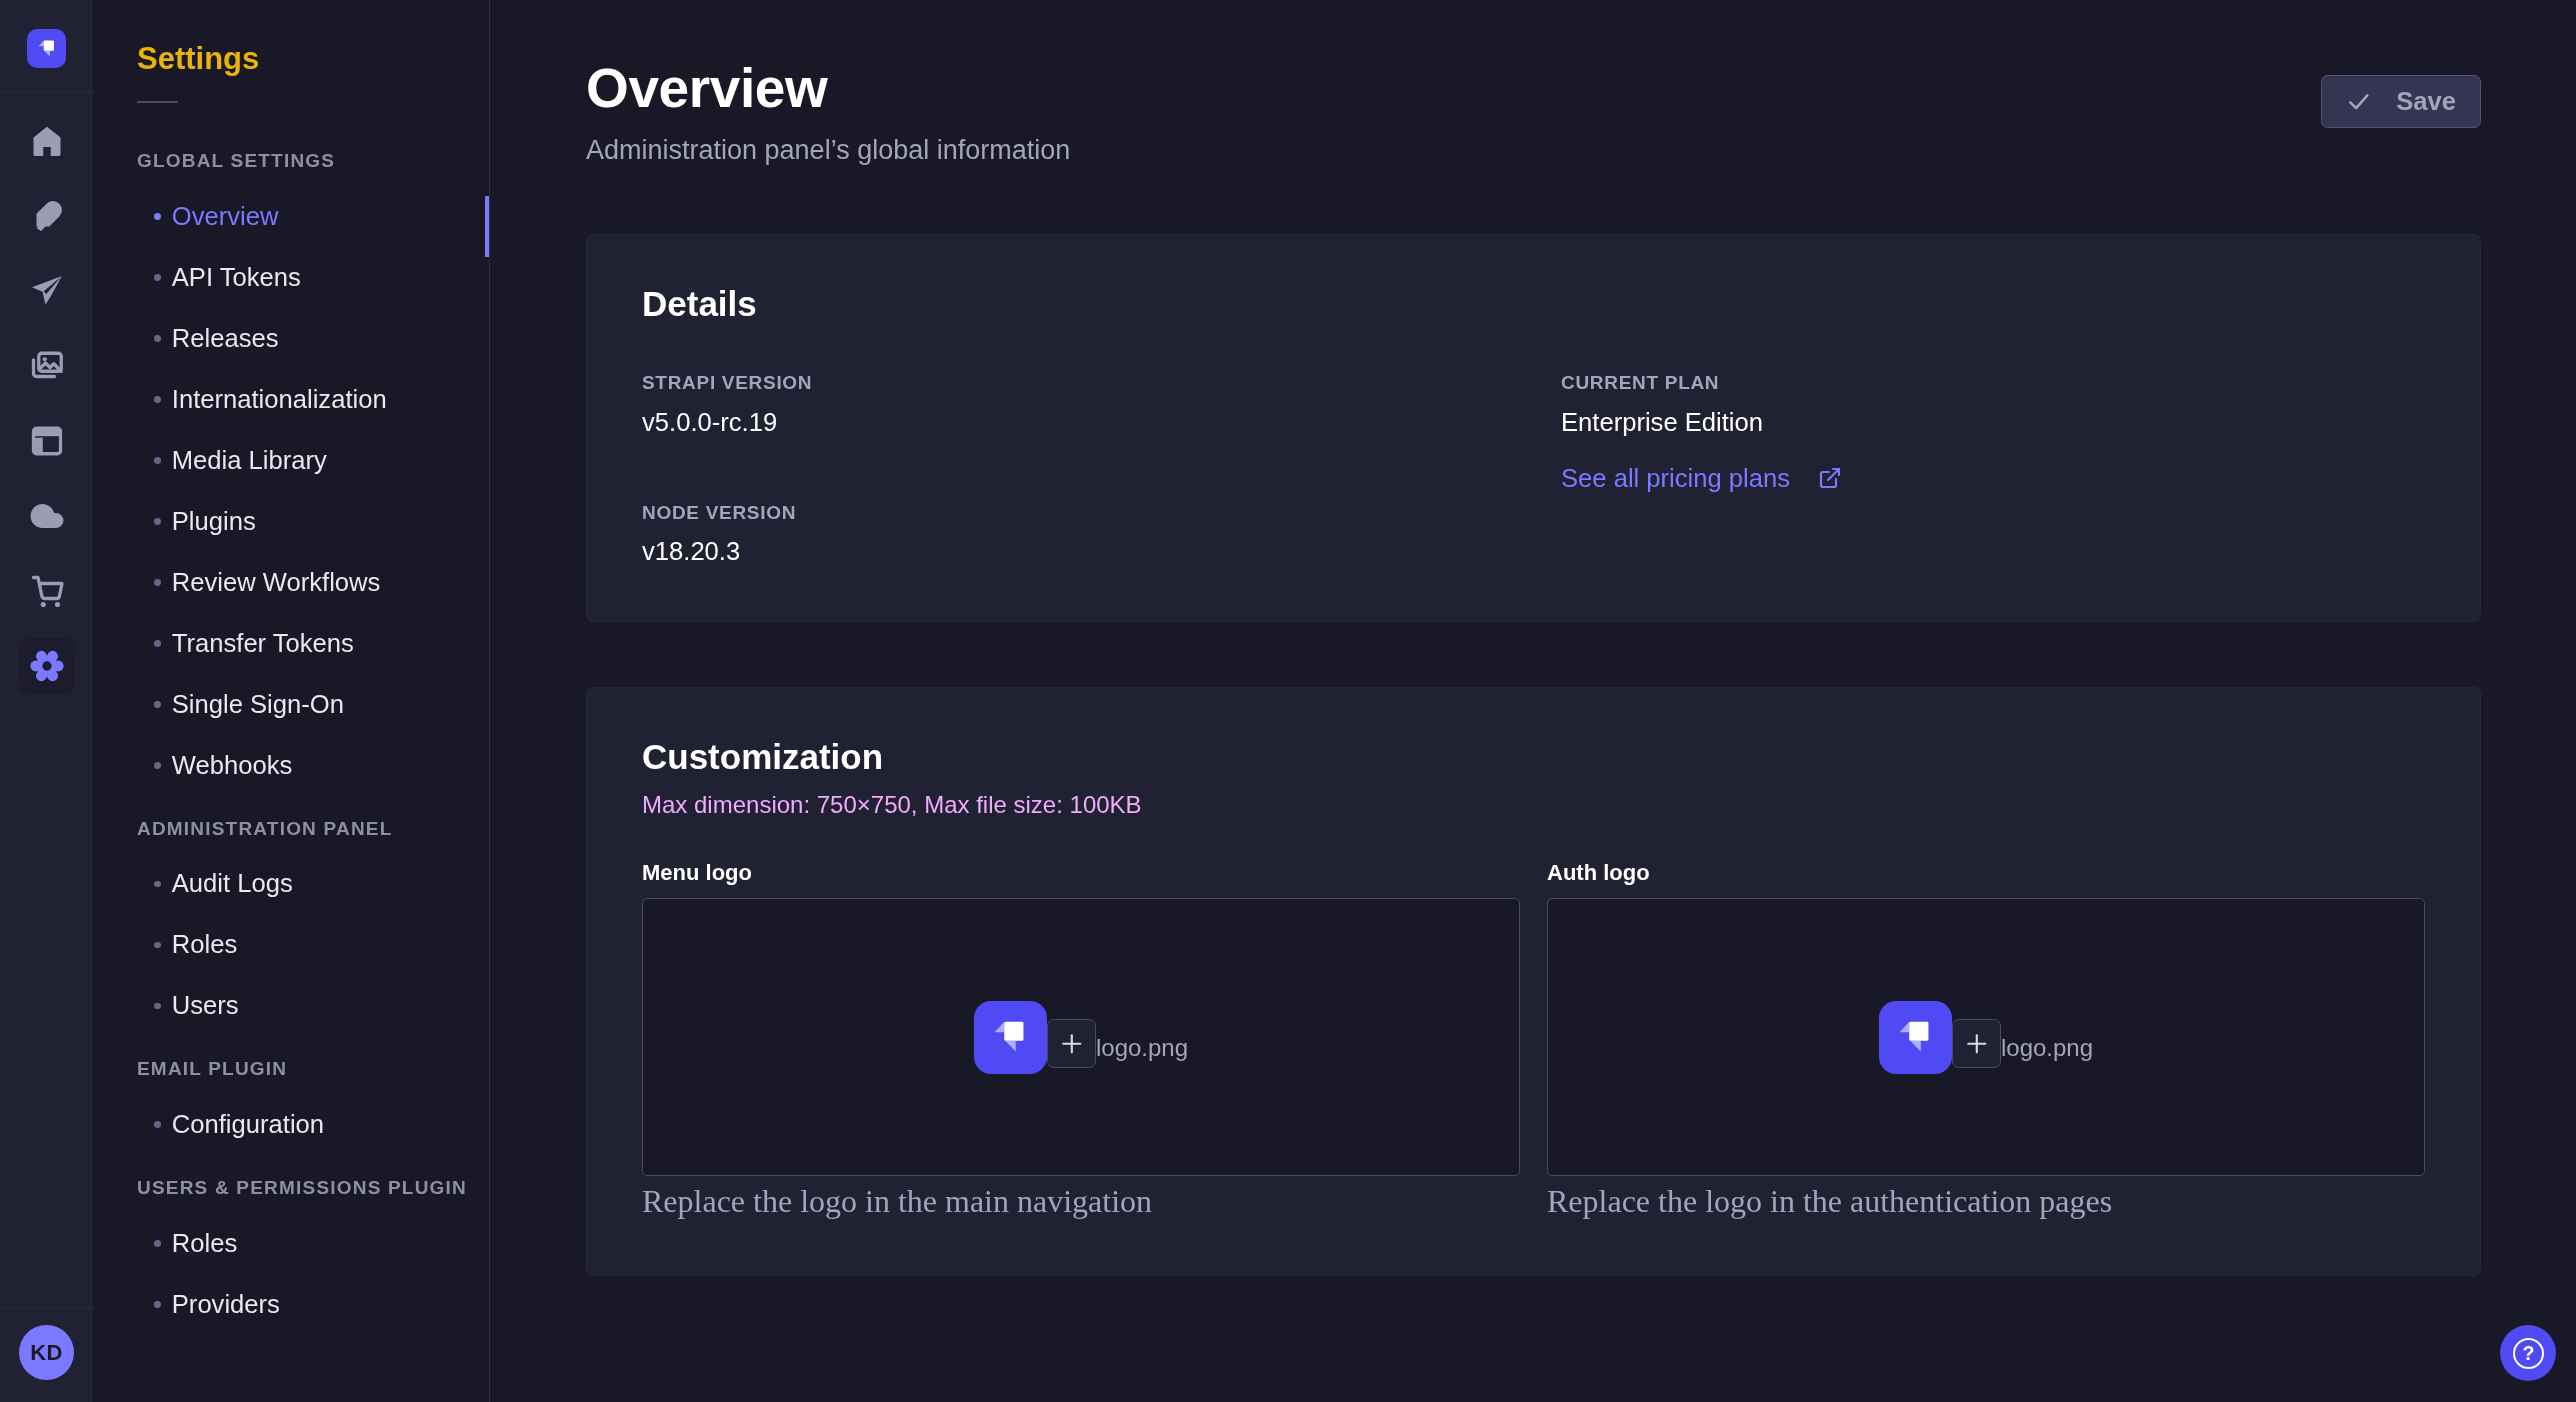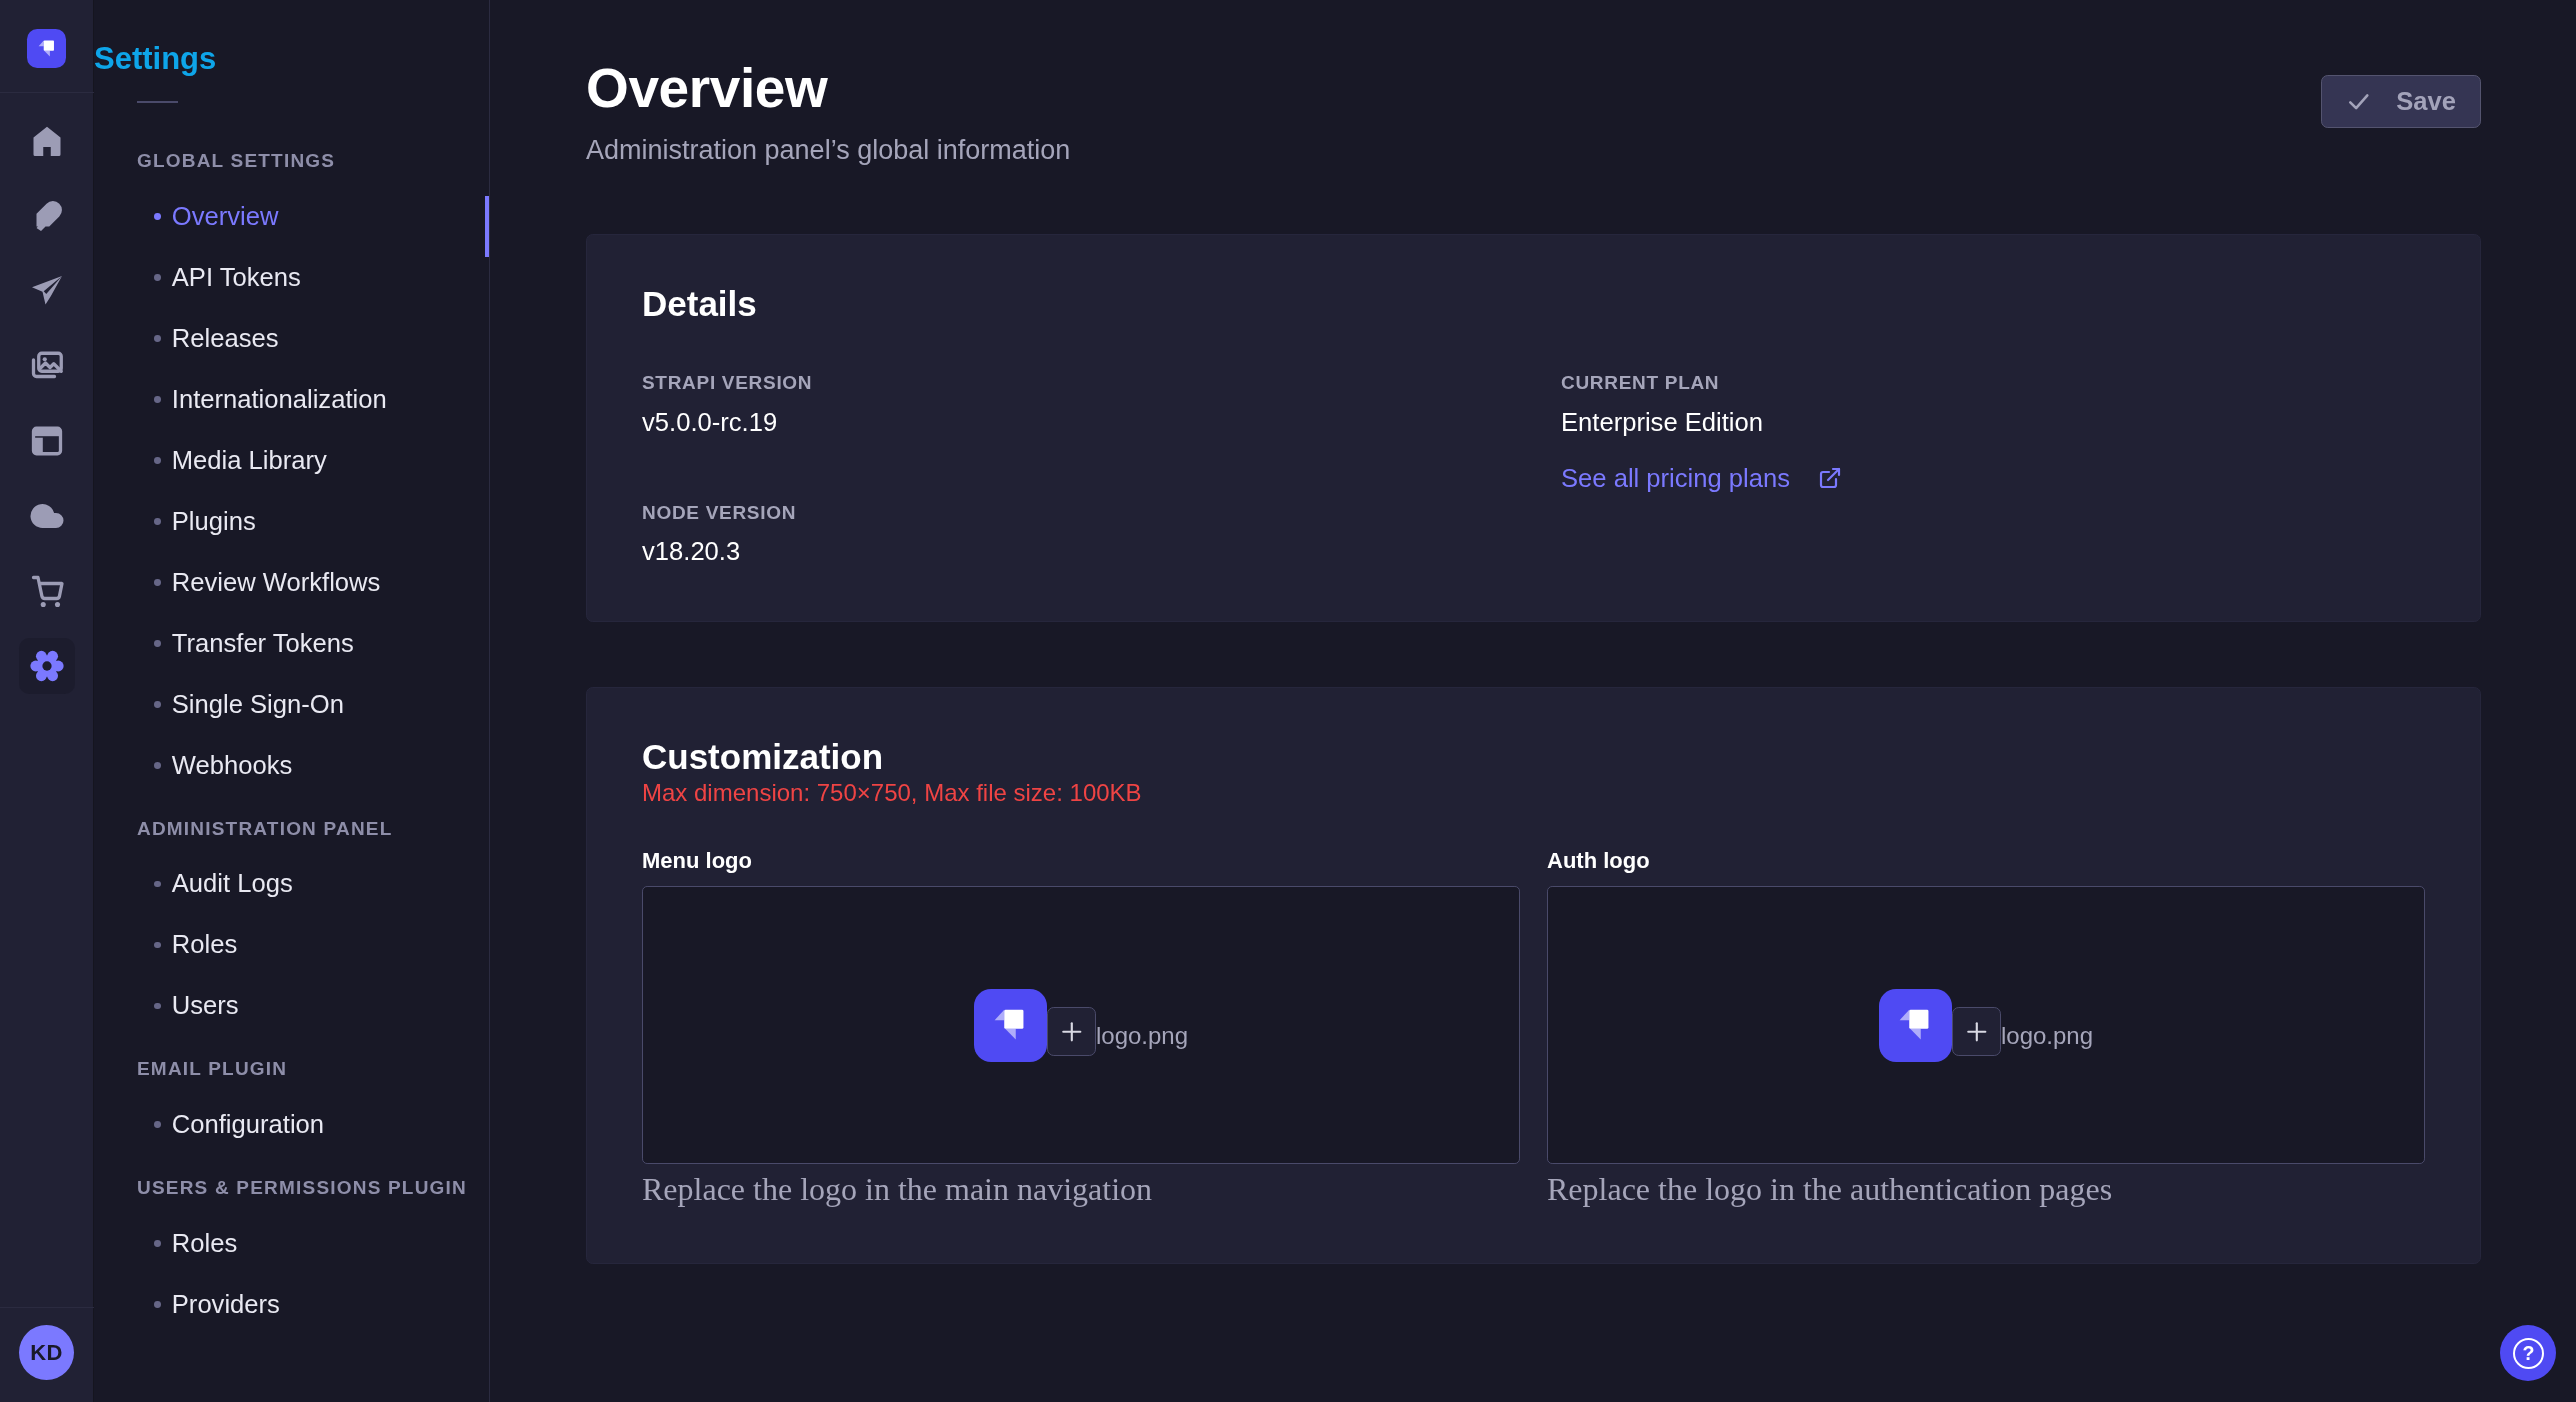--- a/index.html
+++ b/index.html
@@ -40,21 +40,21 @@
     background:#7b79ff; color:#191929; font-size:22px; font-weight:700;
     display:flex; align-items:center; justify-content:center; border:none; cursor:pointer; flex:none;
     letter-spacing:0.4px;
   }
 
   
   .subnav{
     position:absolute; left:94px; top:0; width:396px; height:1402px;
     background:#181826; border-right:0.9px solid #2b2b40; padding-top:41px;
   }
-  .subnav h2{ font-size:31px; font-weight:700; color:#0ea5e9; }
+  .subnav h2{ margin-left:43px; font-size:31px; font-weight:700; color:#eab308; }
   .subnav-hr{ width:41px; height:1.7px; background:#4a4a6a; margin:24px 0 0 43px; }
   .snav{ list-style:none; margin-top:25.6px; }
   .snav-section-label{
     padding:22px 0 13.6px 43px; font-size:19px; font-weight:700;
     letter-spacing:1.2px; color:#8e8ea9;
   }
   .snav-item{
     height:61px; display:flex; align-items:center; cursor:pointer;
   }
   .bullet{
@@ -94,21 +94,21 @@
   .field-label{
     font-size:19px; font-weight:700; color:#a5a5ba; letter-spacing:0.7px; text-transform:uppercase;
   }
   .field-value{ margin-top:13.6px; font-size:25.6px; color:#ffffff; }
   .pricing-link{
     margin-top:27px; display:inline-flex; align-items:center; gap:28px;
     color:#7b79ff; font-size:25.6px; text-decoration:none; cursor:pointer;
   }
   .pricing-link svg{ width:24px; height:24px; stroke:#7b79ff; fill:none; stroke-width:2.2; stroke-linecap:round; stroke-linejoin:round; }
 
-  .custom-subtitle{ margin-top:2px; font-size:24px; color:#ef4444; }
+  .custom-subtitle{ margin-top:14px; font-size:24px; color:#f0abfc; }
   .uploads{ display:flex; gap:27px; margin-top:41px; }
   .upload{ flex:1; min-width:0; }
   .upload-label{ font-size:22px; font-weight:700; color:#ffffff; }
   .upload-box{
     margin-top:12px; height:278px; border:0.9px solid #4a4a6a; border-radius:5.1px;
     background:#181826; display:flex; flex-direction:row; align-items:center; justify-content:center;
     cursor:pointer;
   }
   .logo-tile{
     width:73px; height:73px; border-radius:17px; background:#4f4af3;

